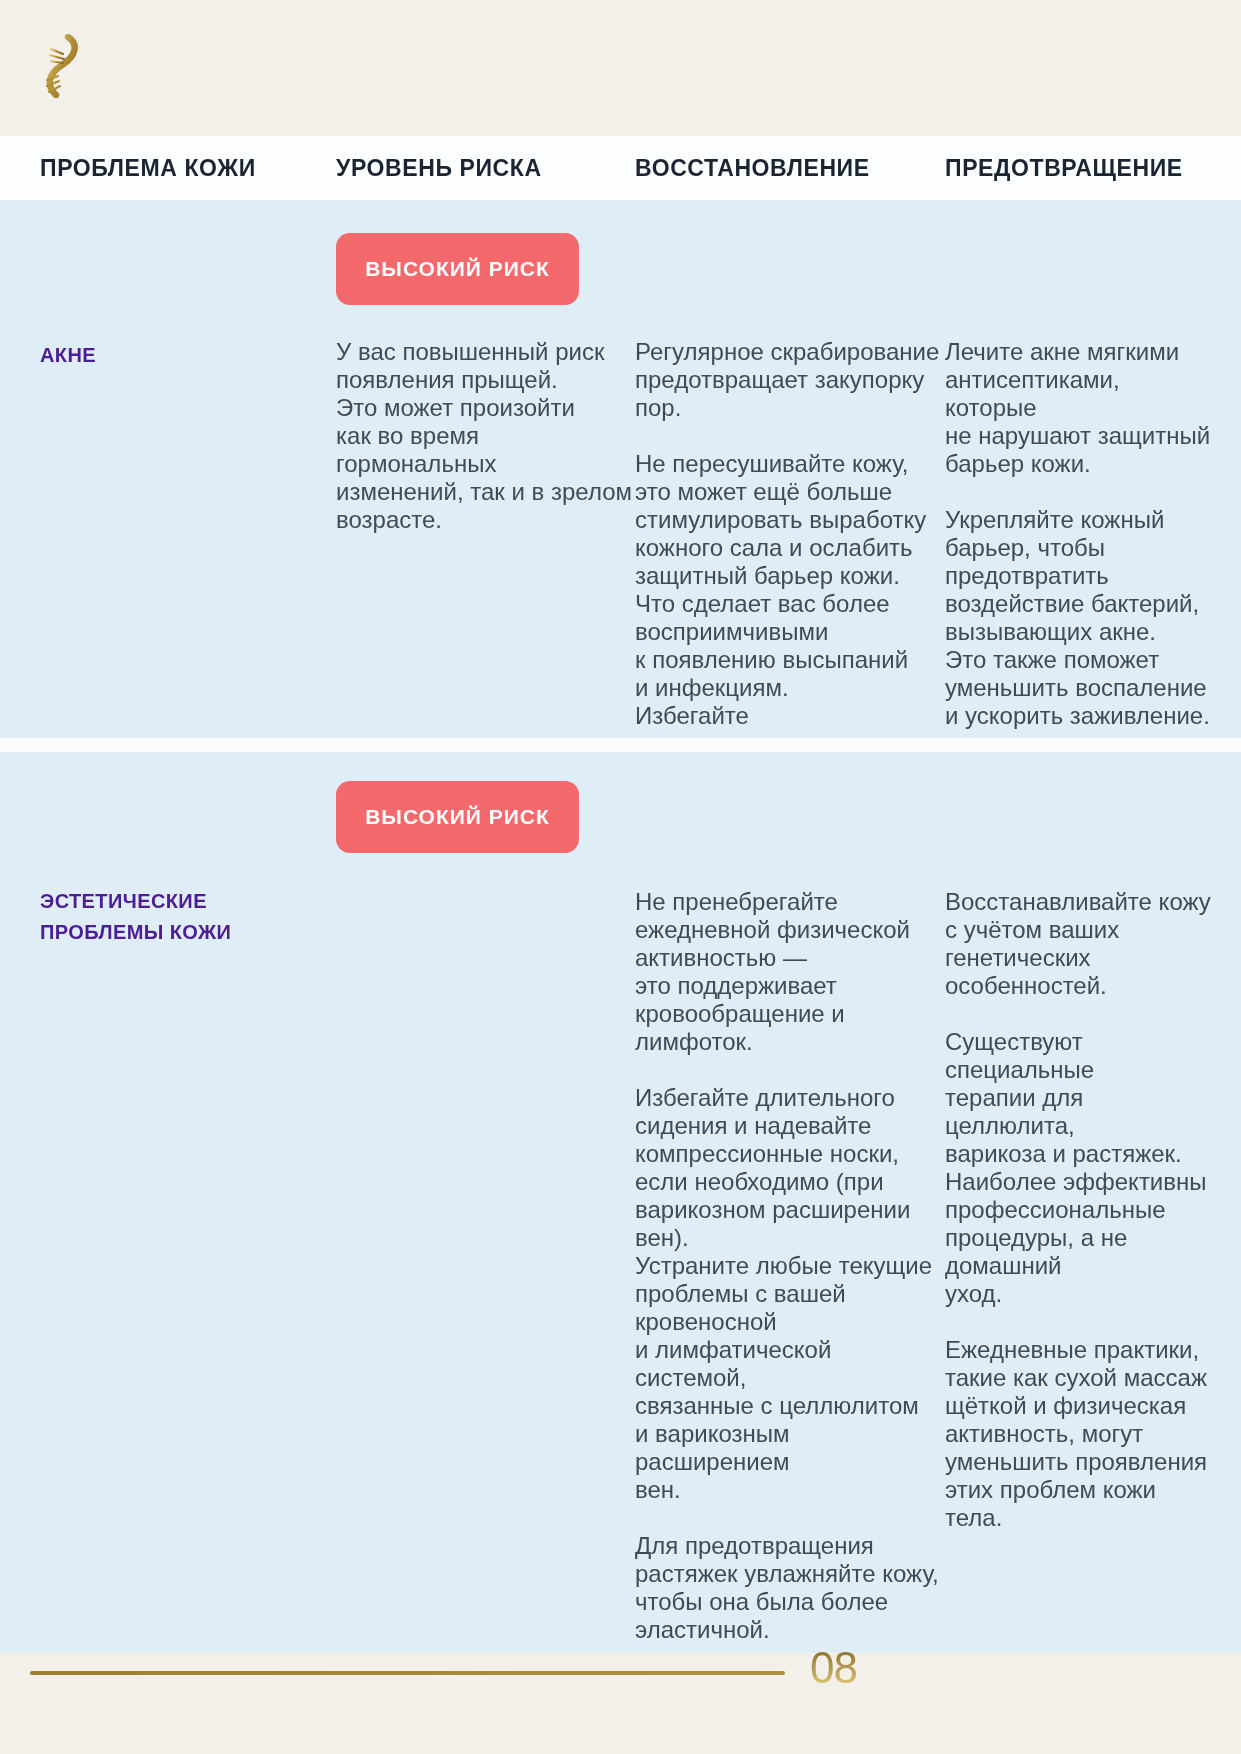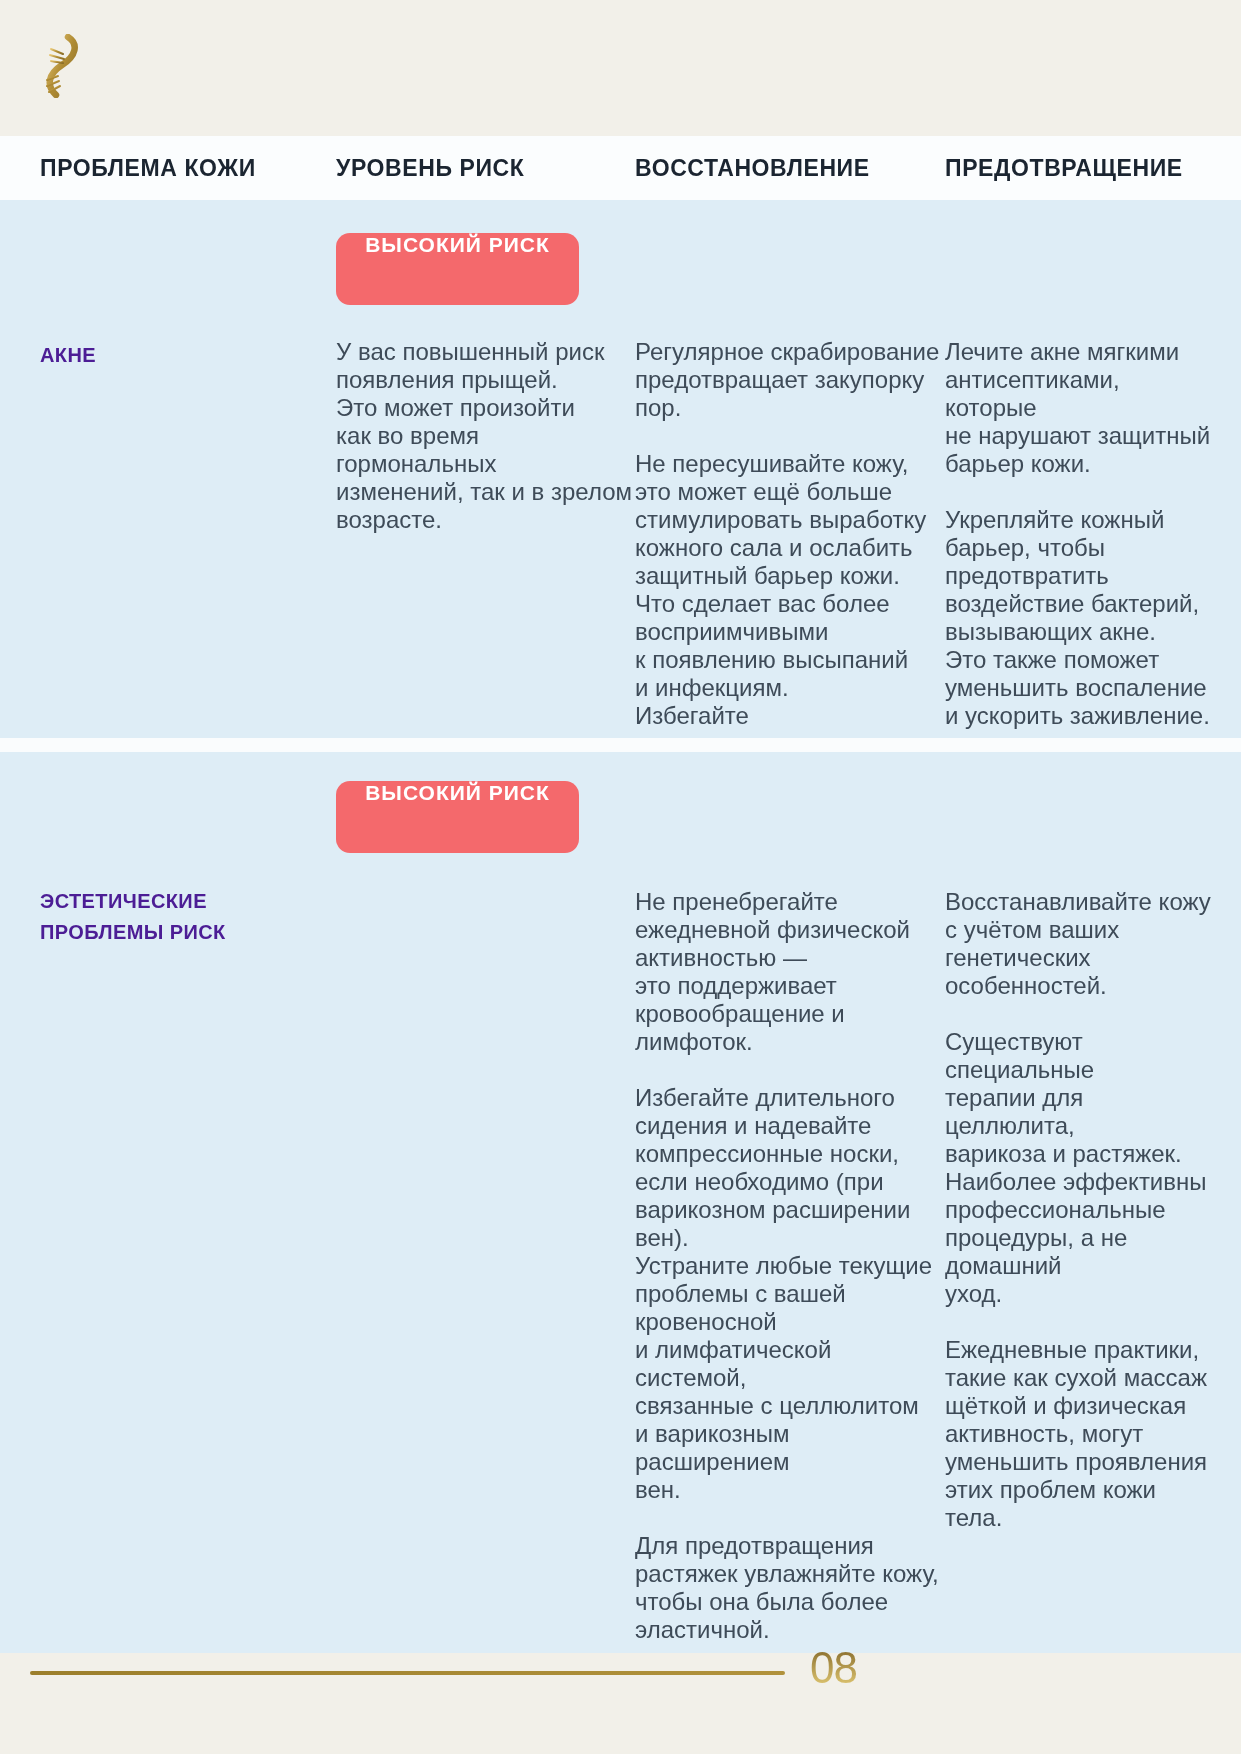--- a/index.html
+++ b/index.html
@@ -18,21 +18,21 @@
   }
   .th1{left:40px}.th2{left:336px}.th3{left:635px}.th4{left:945px}
   
   .risk-section{position:absolute;left:0;width:100%;background:#deedf6;}
   .s1{top:200px;height:538px;}
   .s2{top:752px;height:901px;}
   .white-gap{position:absolute;left:0;top:738px;width:100%;height:14px;background:#fafcfd;}
   
   .badge{
     position:absolute;left:336px;width:243px;height:72px;background:#f4696c;
-    border-radius:14px;display:flex;justify-content:center;
+    border-radius:14px;display:flex;align-items:center;justify-content:center;
     color:#ffffff;font-weight:700;font-size:21px;letter-spacing:1px;white-space:nowrap;
   }
   .s1 .badge{top:33px}.s2 .badge{top:29px}
   
   .row-label{
     position:absolute;left:40px;font-weight:700;font-size:20px;line-height:31px;
     color:#4c1d95;letter-spacing:.4px;white-space:pre-line;
   }
   .s1 .row-label{top:140px}.s2 .row-label{top:134px}
   
@@ -72,21 +72,21 @@
       <path d="M6 21 L20 25" fill="none" stroke="url(#goldGrad)" stroke-width="2" stroke-linecap="round"></path>
       <path d="M7 27 L19 29" fill="none" stroke="url(#goldGrad)" stroke-width="2" stroke-linecap="round"></path>
       <path d="M3 46 L14 42" fill="none" stroke="url(#goldGrad)" stroke-width="2" stroke-linecap="round"></path>
       <path d="M3 52 L15 47" fill="none" stroke="url(#goldGrad)" stroke-width="2" stroke-linecap="round"></path>
       <path d="M5 58 L16 52" fill="none" stroke="url(#goldGrad)" stroke-width="2" stroke-linecap="round"></path>
     </svg>
   </div>
 
   <div class="header-bar">
     <span class="th th1">ПРОБЛЕМА КОЖИ</span>
-    <span class="th th2">УРОВЕНЬ РИСК</span>
+    <span class="th th2">УРОВЕНЬ РИСКА</span>
     <span class="th th3">ВОССТАНОВЛЕНИЕ</span>
     <span class="th th4">ПРЕДОТВРАЩЕНИЕ</span>
   </div>
 
   <section class="risk-section s1">
     <div class="badge">
       <span>ВЫСОКИЙ РИСК</span>
     </div>
     <div class="row-label">АКНЕ</div>
     <div class="body-text c2">У вас повышенный риск
@@ -126,21 +126,21 @@
 и ускорить заживление.</div>
   </section>
 
   <div class="white-gap"></div>
 
   <section class="risk-section s2">
     <div class="badge">
       <span>ВЫСОКИЙ РИСК</span>
     </div>
     <div class="row-label">ЭСТЕТИЧЕСКИЕ
-ПРОБЛЕМЫ РИСК</div>
+ПРОБЛЕМЫ КОЖИ</div>
     <div class="body-text c3">Не пренебрегайте
 ежедневной физической
 активностью —
 это поддерживает
 кровообращение и лимфоток.
 
 Избегайте длительного
 сидения и надевайте
 компрессионные носки,
 если необходимо (при

